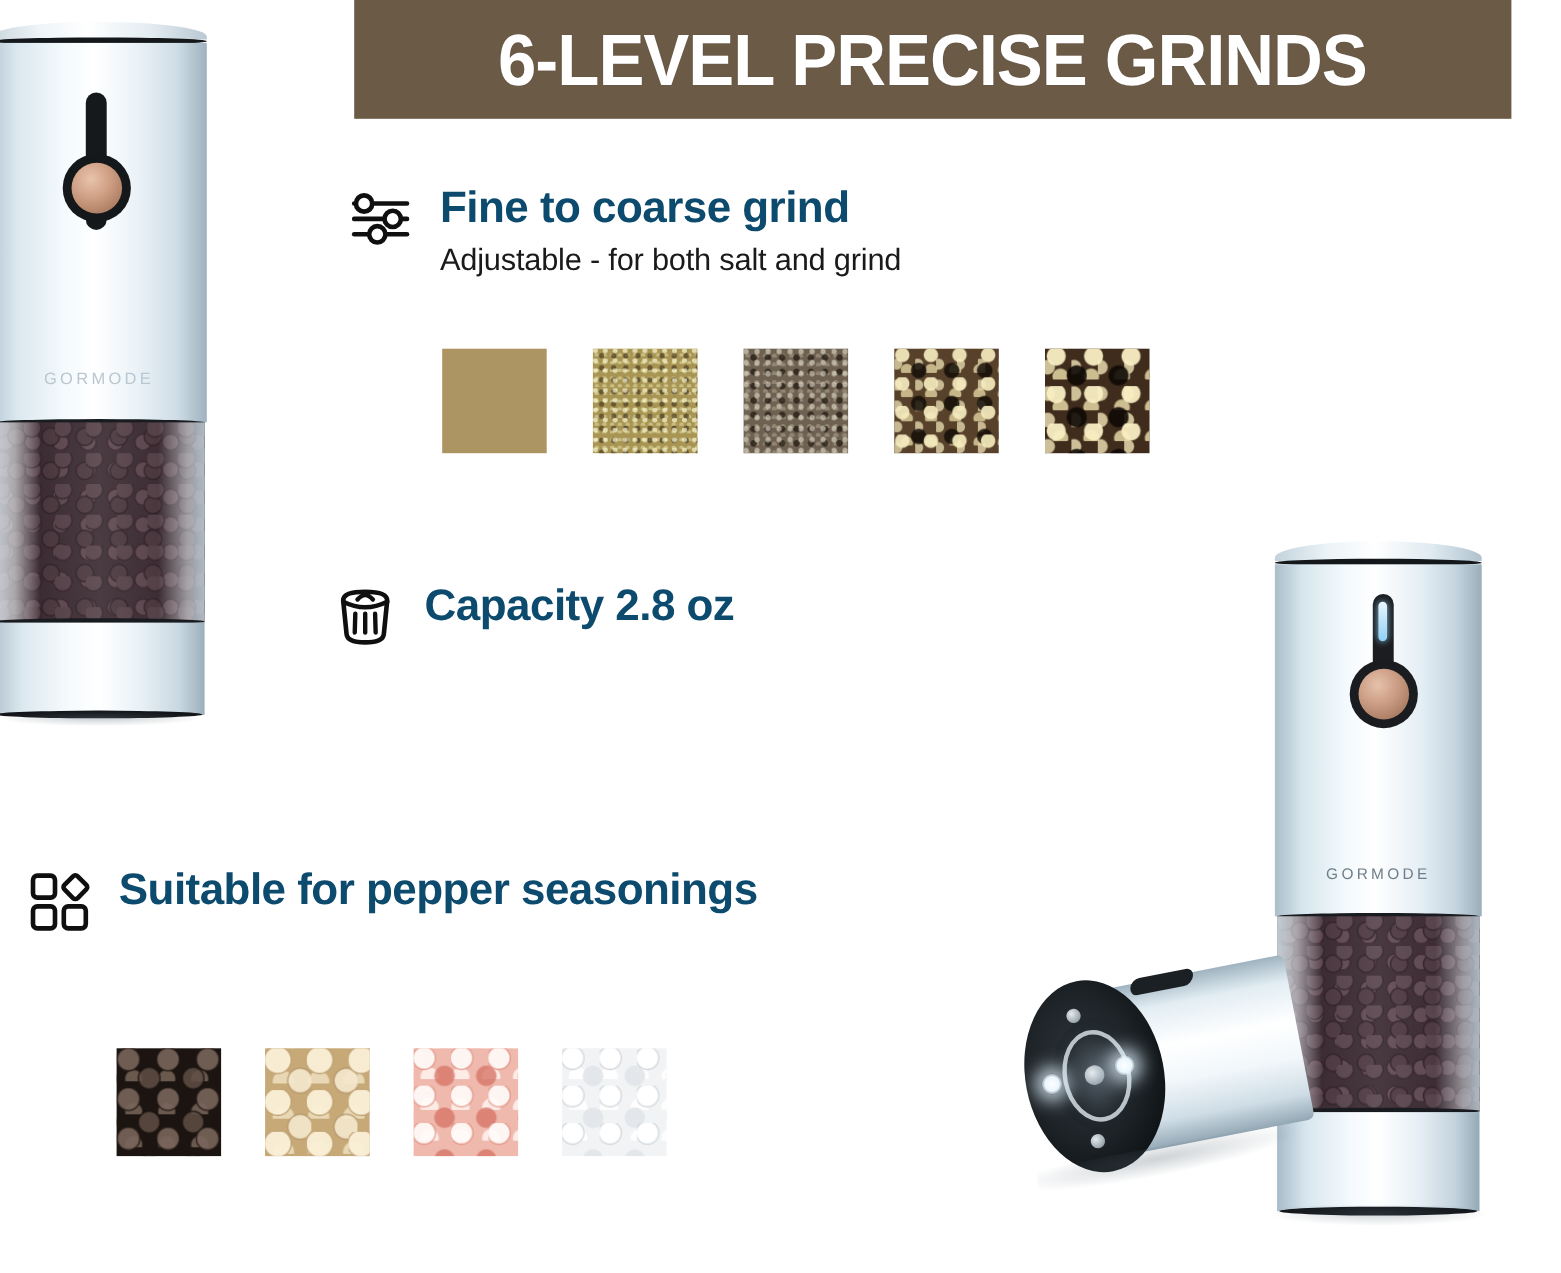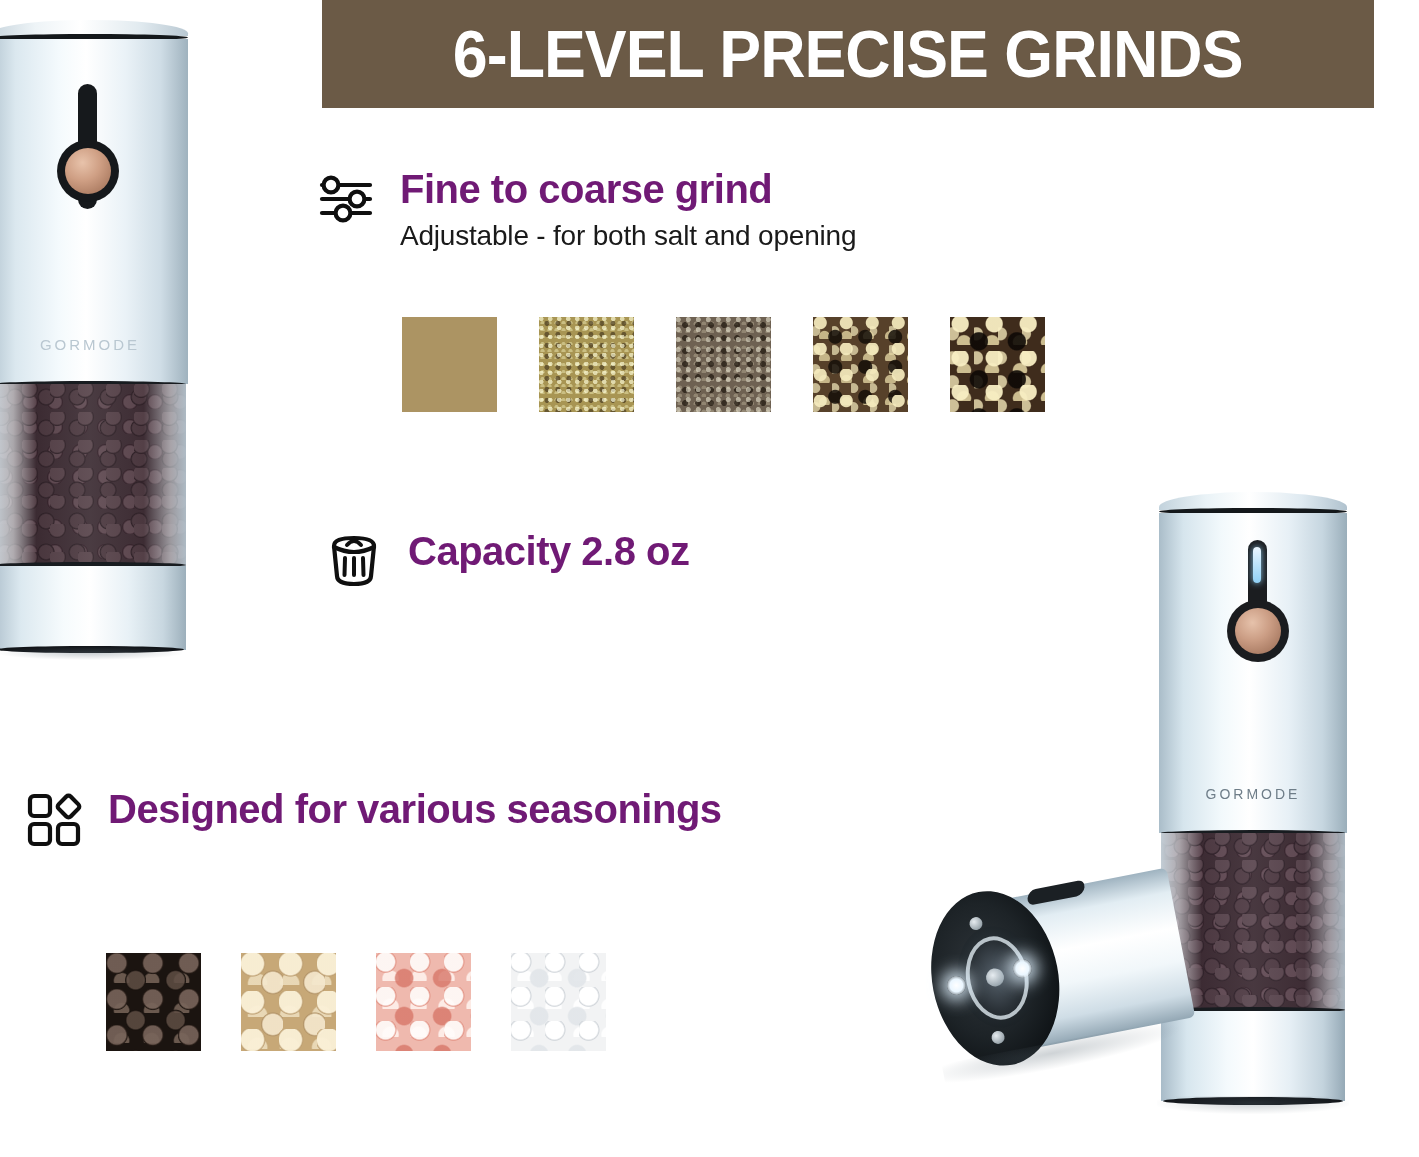--- a/index.html
+++ b/index.html
@@ -29,30 +29,30 @@
   }
 
   
   .feature{ position:absolute; }
   .feature-icon{
     position:absolute; left:0; top:0;
     width:56px; height:62px;
   }
   .feature-text{ margin-left:82px; }
   .feature-title{
-    font-size:40px; font-weight:bold; color:#701a75;
+    font-size:40px; font-weight:bold; color:#0c4a6e;
     letter-spacing:-0.5px; line-height:1.05; white-space:nowrap;
   }
   .feature-sub{
     font-size:28px; color:#1a1a1a; margin-top:10px;
     letter-spacing:-0.2px; white-space:nowrap;
   }
 
   #feature-grind{ left:318px; top:168px; }
-  #feature-capacity{ left:326px; top:530px; }
+  #feature-capacity{ left:304px; top:530px; }
   #feature-seasonings{ left:26px; top:788px; }
 
   
   .swatch-row{ position:absolute; display:flex; }
   #grind-swatches{ left:402px; top:317px; gap:42px; }
   #grind-swatches .swatch{ width:95px; height:95px; }
   #seasoning-swatches{ left:106px; top:953px; gap:40px; }
   #seasoning-swatches .swatch{ width:95px; height:98px; }
   .swatch{ position:relative; overflow:hidden; }
 
@@ -367,21 +367,21 @@
         <line x1="4" y1="31" x2="52" y2="31"></line>
         <line x1="4" y1="45" x2="52" y2="45"></line>
       </g>
       <circle cx="13" cy="17" r="7.4" fill="#ffffff" stroke="#0f0f0f" stroke-width="4.2"></circle>
       <circle cx="39" cy="31" r="7.4" fill="#ffffff" stroke="#0f0f0f" stroke-width="4.2"></circle>
       <circle cx="25" cy="45" r="7.4" fill="#ffffff" stroke="#0f0f0f" stroke-width="4.2"></circle>
     </svg>
   </div>
   <div class="feature-text">
     <div class="feature-title">Fine to coarse grind</div>
-    <div class="feature-sub">Adjustable - for both salt and opening</div>
+    <div class="feature-sub">Adjustable - for both salt and grind</div>
   </div>
 </div>
 
 <div class="swatch-row" id="grind-swatches">
   <div class="swatch tex-g1"></div>
   <div class="swatch tex-g2"></div>
   <div class="swatch tex-g3"></div>
   <div class="swatch tex-g4"></div>
   <div class="swatch tex-g5"></div>
 </div>
@@ -424,21 +424,21 @@
 <div class="feature" id="feature-seasonings">
   <div class="feature-icon">
     <svg viewBox="0 0 56 62" width="56" height="62" aria-hidden="true">
       <rect x="4" y="8" width="20" height="20" rx="4" fill="none" stroke="#0f0f0f" stroke-width="4.2"></rect>
       <rect x="4" y="36" width="20" height="20" rx="4" fill="none" stroke="#0f0f0f" stroke-width="4.2"></rect>
       <rect x="32" y="36" width="20" height="20" rx="4" fill="none" stroke="#0f0f0f" stroke-width="4.2"></rect>
       <rect x="34" y="10" width="17" height="17" rx="3" fill="none" stroke="#0f0f0f" stroke-width="4.2" transform="rotate(45 42.5 18.5)"></rect>
     </svg>
   </div>
   <div class="feature-text">
-    <div class="feature-title">Designed for various seasonings</div>
+    <div class="feature-title">Suitable for pepper seasonings</div>
   </div>
 </div>
 
 <div class="swatch-row" id="seasoning-swatches">
   <div class="swatch tex-s1"></div>
   <div class="swatch tex-s2"></div>
   <div class="swatch tex-s3"></div>
   <div class="swatch tex-s4"></div>
 </div>
 

